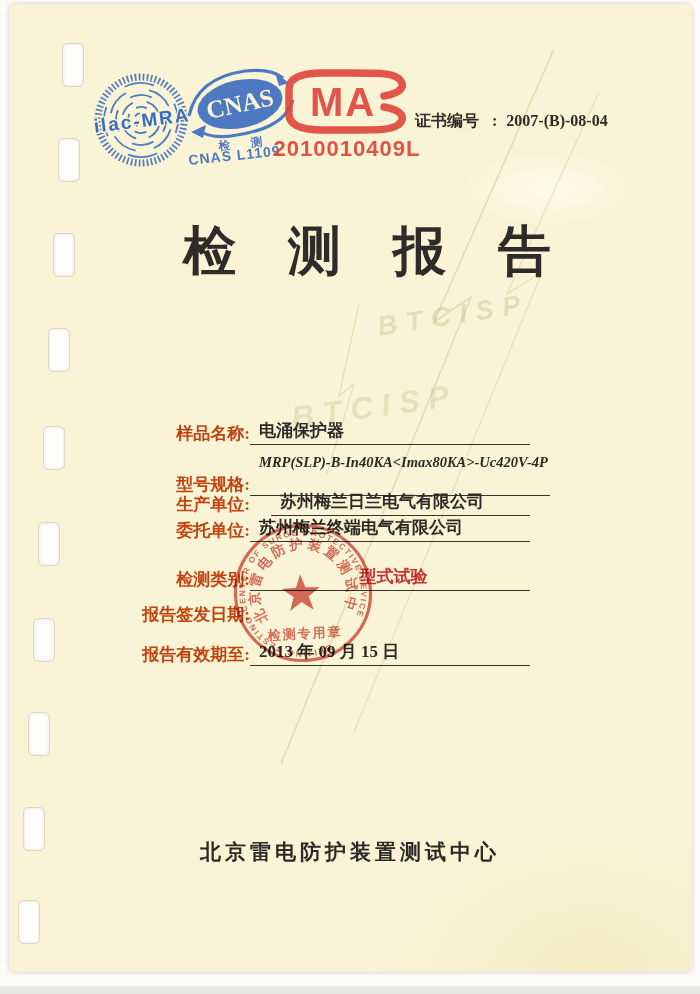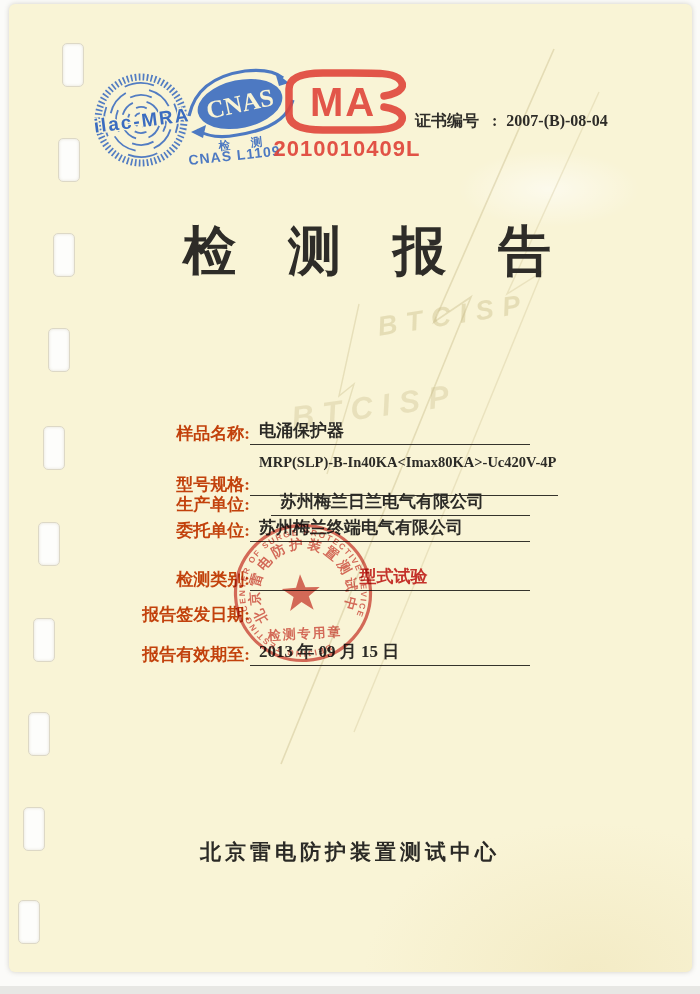--- a/index.html
+++ b/index.html
@@ -58,21 +58,21 @@
   
   .row{position:absolute;left:130px;width:400px;display:flex;align-items:flex-end;}
   .row .label{
     width:120px;text-align:right;font-weight:bold;font-size:17px;color:#c2410c;
     white-space:nowrap;flex:0 0 120px;
   }
   .row .value{
     flex:1;border-bottom:1.5px solid #35332c;padding:0 2px 2px 9px;
     font-size:17px;color:#2b2a26;font-weight:bold;white-space:nowrap;min-height:21px;
   }
-  .row .value.model{font-size:14.5px;padding-bottom:20px;}
+  .row .value.model{font-size:14.5px;padding-bottom:20px;font-style:italic;}
   .row .value.red{color:#c4322b;text-align:center;}
   #row0{top:419px;} #row1{top:454px;} #row2{top:490px;gap:21px;} #row3{top:516px;}
   #row4{top:565px;} #row5{top:603px;} #row6{top:640px;}
   
   #seal-svg{left:231px;top:521px;mix-blend-mode:multiply;opacity:.8;}
   .seal-en{font-family:"Liberation Sans","DejaVu Sans",sans-serif;font-size:8.3px;font-weight:bold;letter-spacing:1.7px;}
   .seal-cn{font-size:13.5px;font-weight:bold;letter-spacing:3.5px;}
   .seal-cap{font-size:13px;font-weight:bold;letter-spacing:2px;}
   
   .footer-org{

